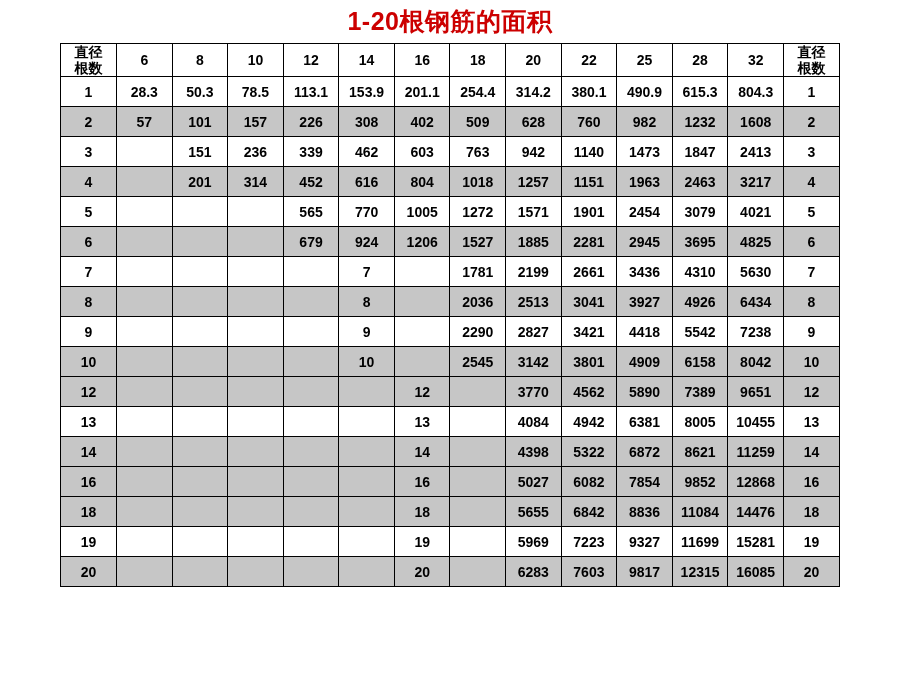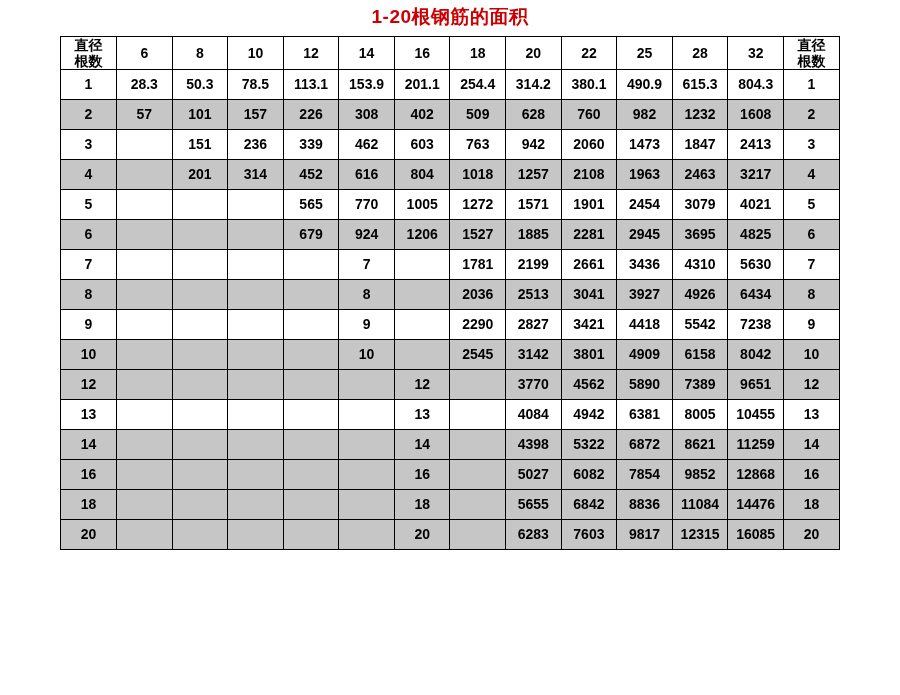--- a/index.html
+++ b/index.html
@@ -17,21 +17,21 @@
   .page {
     width: 900px;
     height: 695px;
     position: relative;
     box-sizing: border-box;
     padding: 0;
   }
   .title {
     text-align: center;
     color: #cc0000;
-    font-size: 19px;
+    font-size: 25px;
     font-weight: bold;
     letter-spacing: 0.5px;
     padding-top: 6px;
     padding-bottom: 7px;
     line-height: 1.2;
   }
   table.area-table {
     border-collapse: collapse;
     margin: 0 auto;
     table-layout: fixed;
@@ -147,37 +147,37 @@
         <tr class="plain">
           <td class="rowhead">3</td>
           <td class="val"></td>
           <td class="val">151</td>
           <td class="val">236</td>
           <td class="val">339</td>
           <td class="val">462</td>
           <td class="val">603</td>
           <td class="val">763</td>
           <td class="val">942</td>
-          <td class="val">2060</td>
+          <td class="val">1140</td>
           <td class="val">1473</td>
           <td class="val">1847</td>
           <td class="val">2413</td>
           <td class="rowhead">3</td>
         </tr>
         <tr class="shaded">
           <td class="rowhead">4</td>
           <td class="val"></td>
           <td class="val">201</td>
           <td class="val">314</td>
           <td class="val">452</td>
           <td class="val">616</td>
           <td class="val">804</td>
           <td class="val">1018</td>
           <td class="val">1257</td>
-          <td class="val">2108</td>
+          <td class="val">1151</td>
           <td class="val">1963</td>
           <td class="val">2463</td>
           <td class="val">3217</td>
           <td class="rowhead">4</td>
         </tr>
         <tr class="plain">
           <td class="rowhead">5</td>
           <td class="val"></td>
           <td class="val"></td>
           <td class="val"></td>
@@ -345,20 +345,36 @@
           <td class="val"></td>
           <td class="val">18</td>
           <td class="val"></td>
           <td class="val">5655</td>
           <td class="val">6842</td>
           <td class="val">8836</td>
           <td class="val">11084</td>
           <td class="val">14476</td>
           <td class="rowhead">18</td>
         </tr>
+        <tr class="plain">
+          <td class="rowhead">19</td>
+          <td class="val"></td>
+          <td class="val"></td>
+          <td class="val"></td>
+          <td class="val"></td>
+          <td class="val"></td>
+          <td class="val">19</td>
+          <td class="val"></td>
+          <td class="val">5969</td>
+          <td class="val">7223</td>
+          <td class="val">9327</td>
+          <td class="val">11699</td>
+          <td class="val">15281</td>
+          <td class="rowhead">19</td>
+        </tr>
         <tr class="shaded">
           <td class="rowhead">20</td>
           <td class="val"></td>
           <td class="val"></td>
           <td class="val"></td>
           <td class="val"></td>
           <td class="val"></td>
           <td class="val">20</td>
           <td class="val"></td>
           <td class="val">6283</td>

